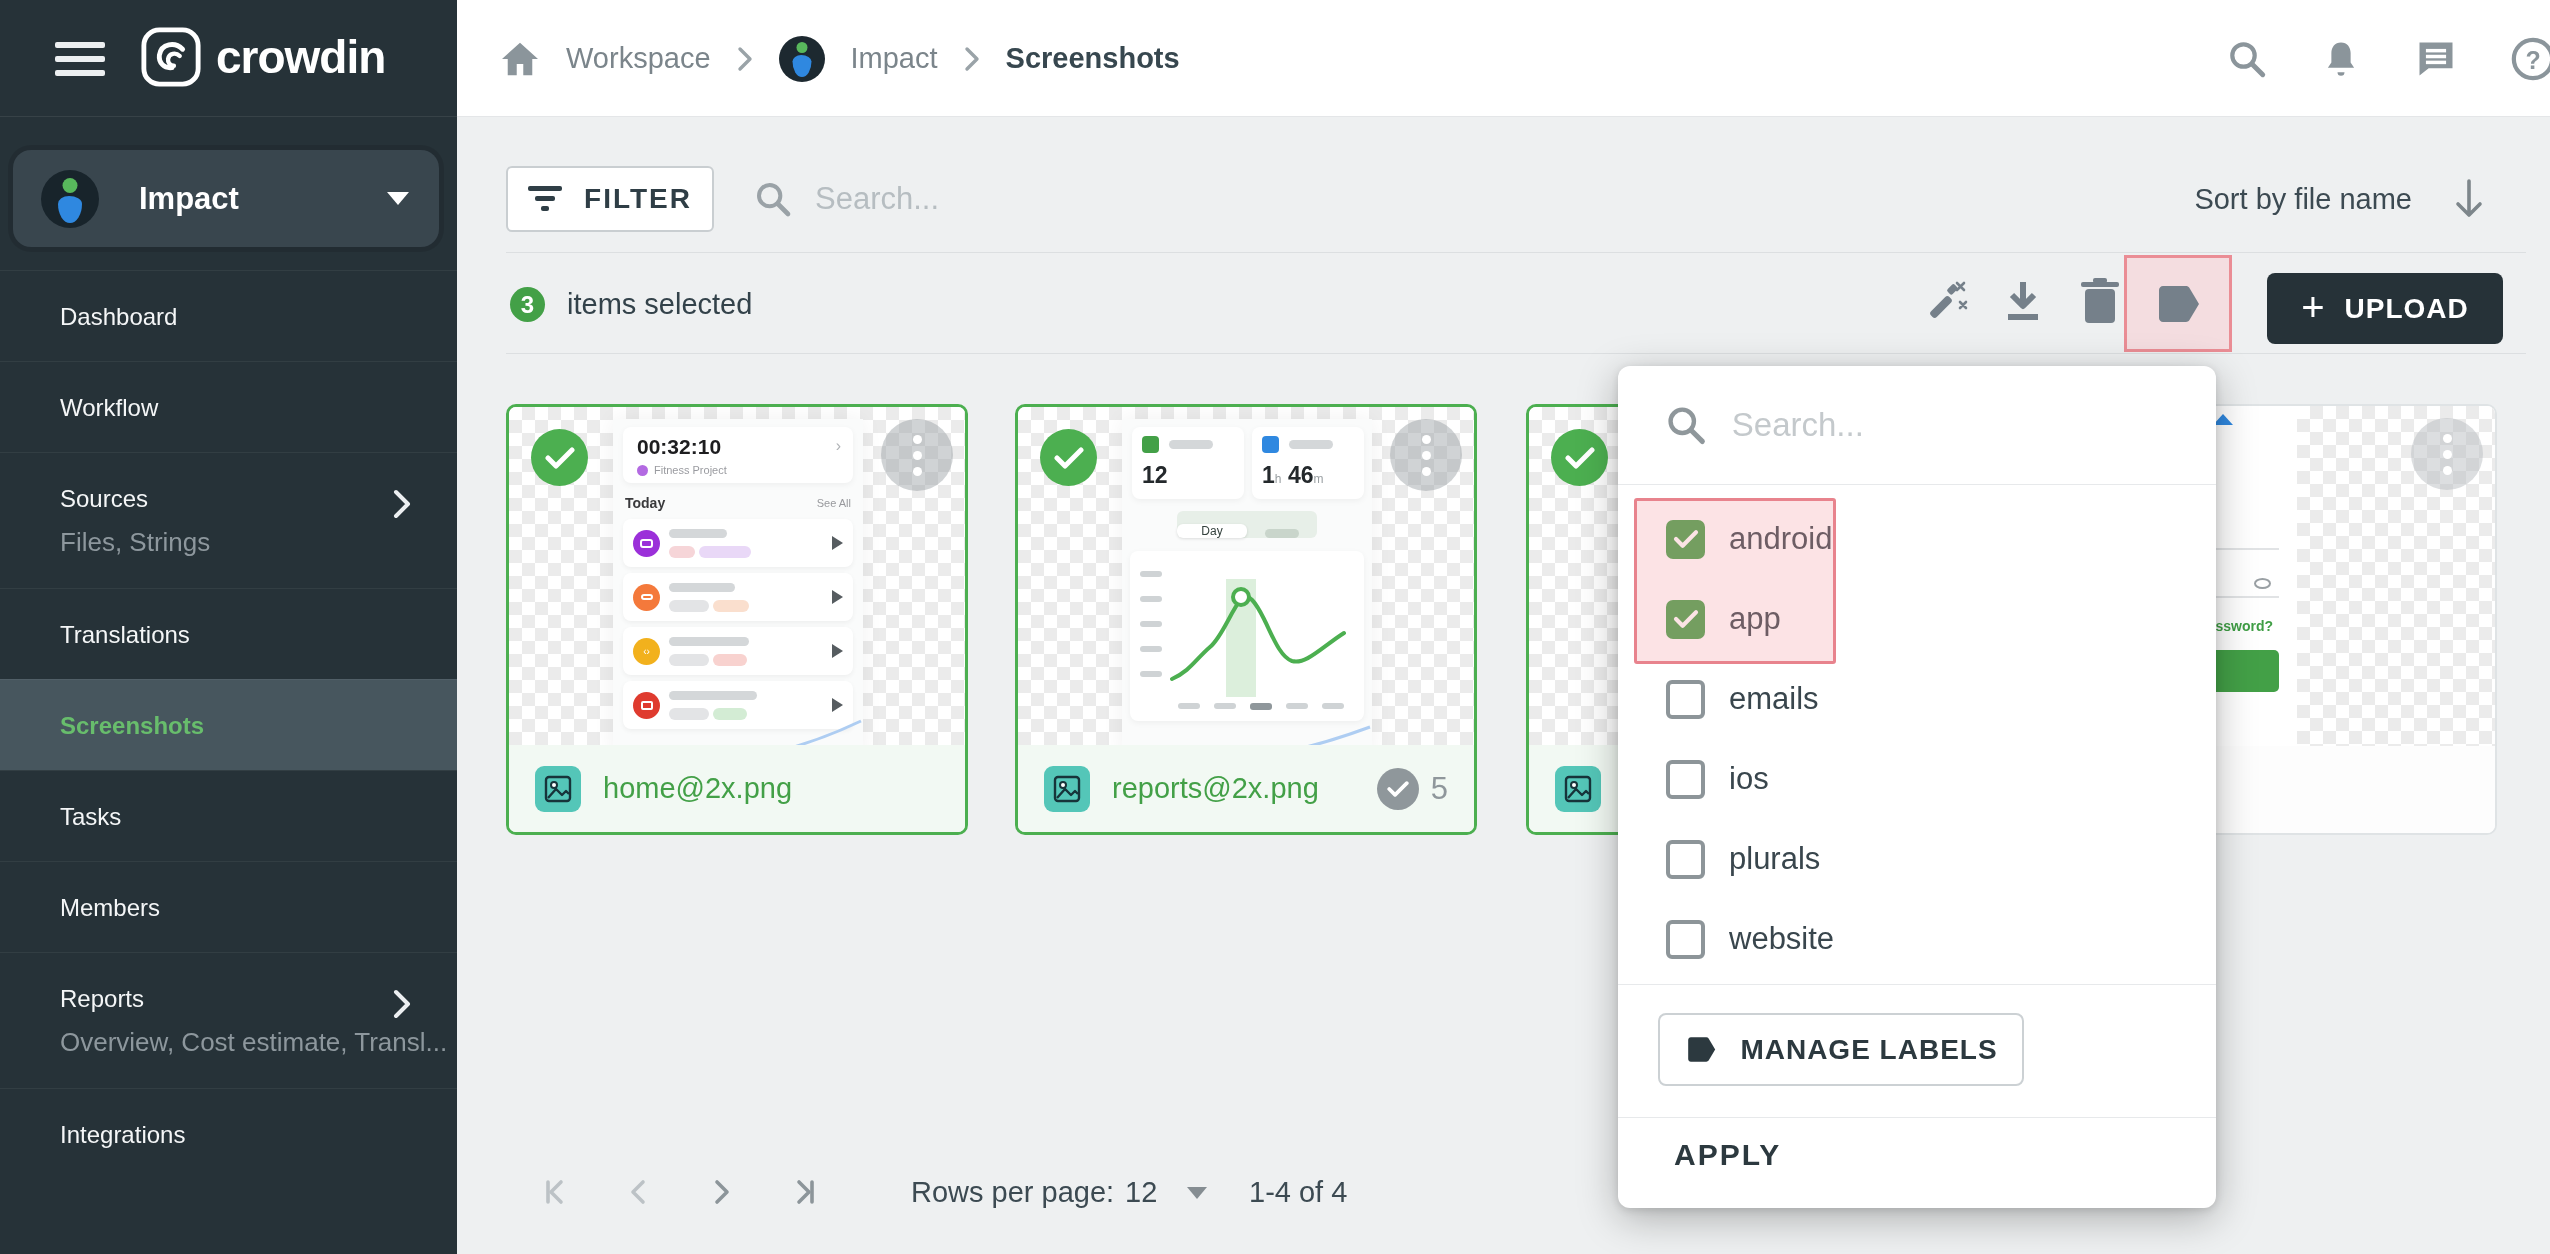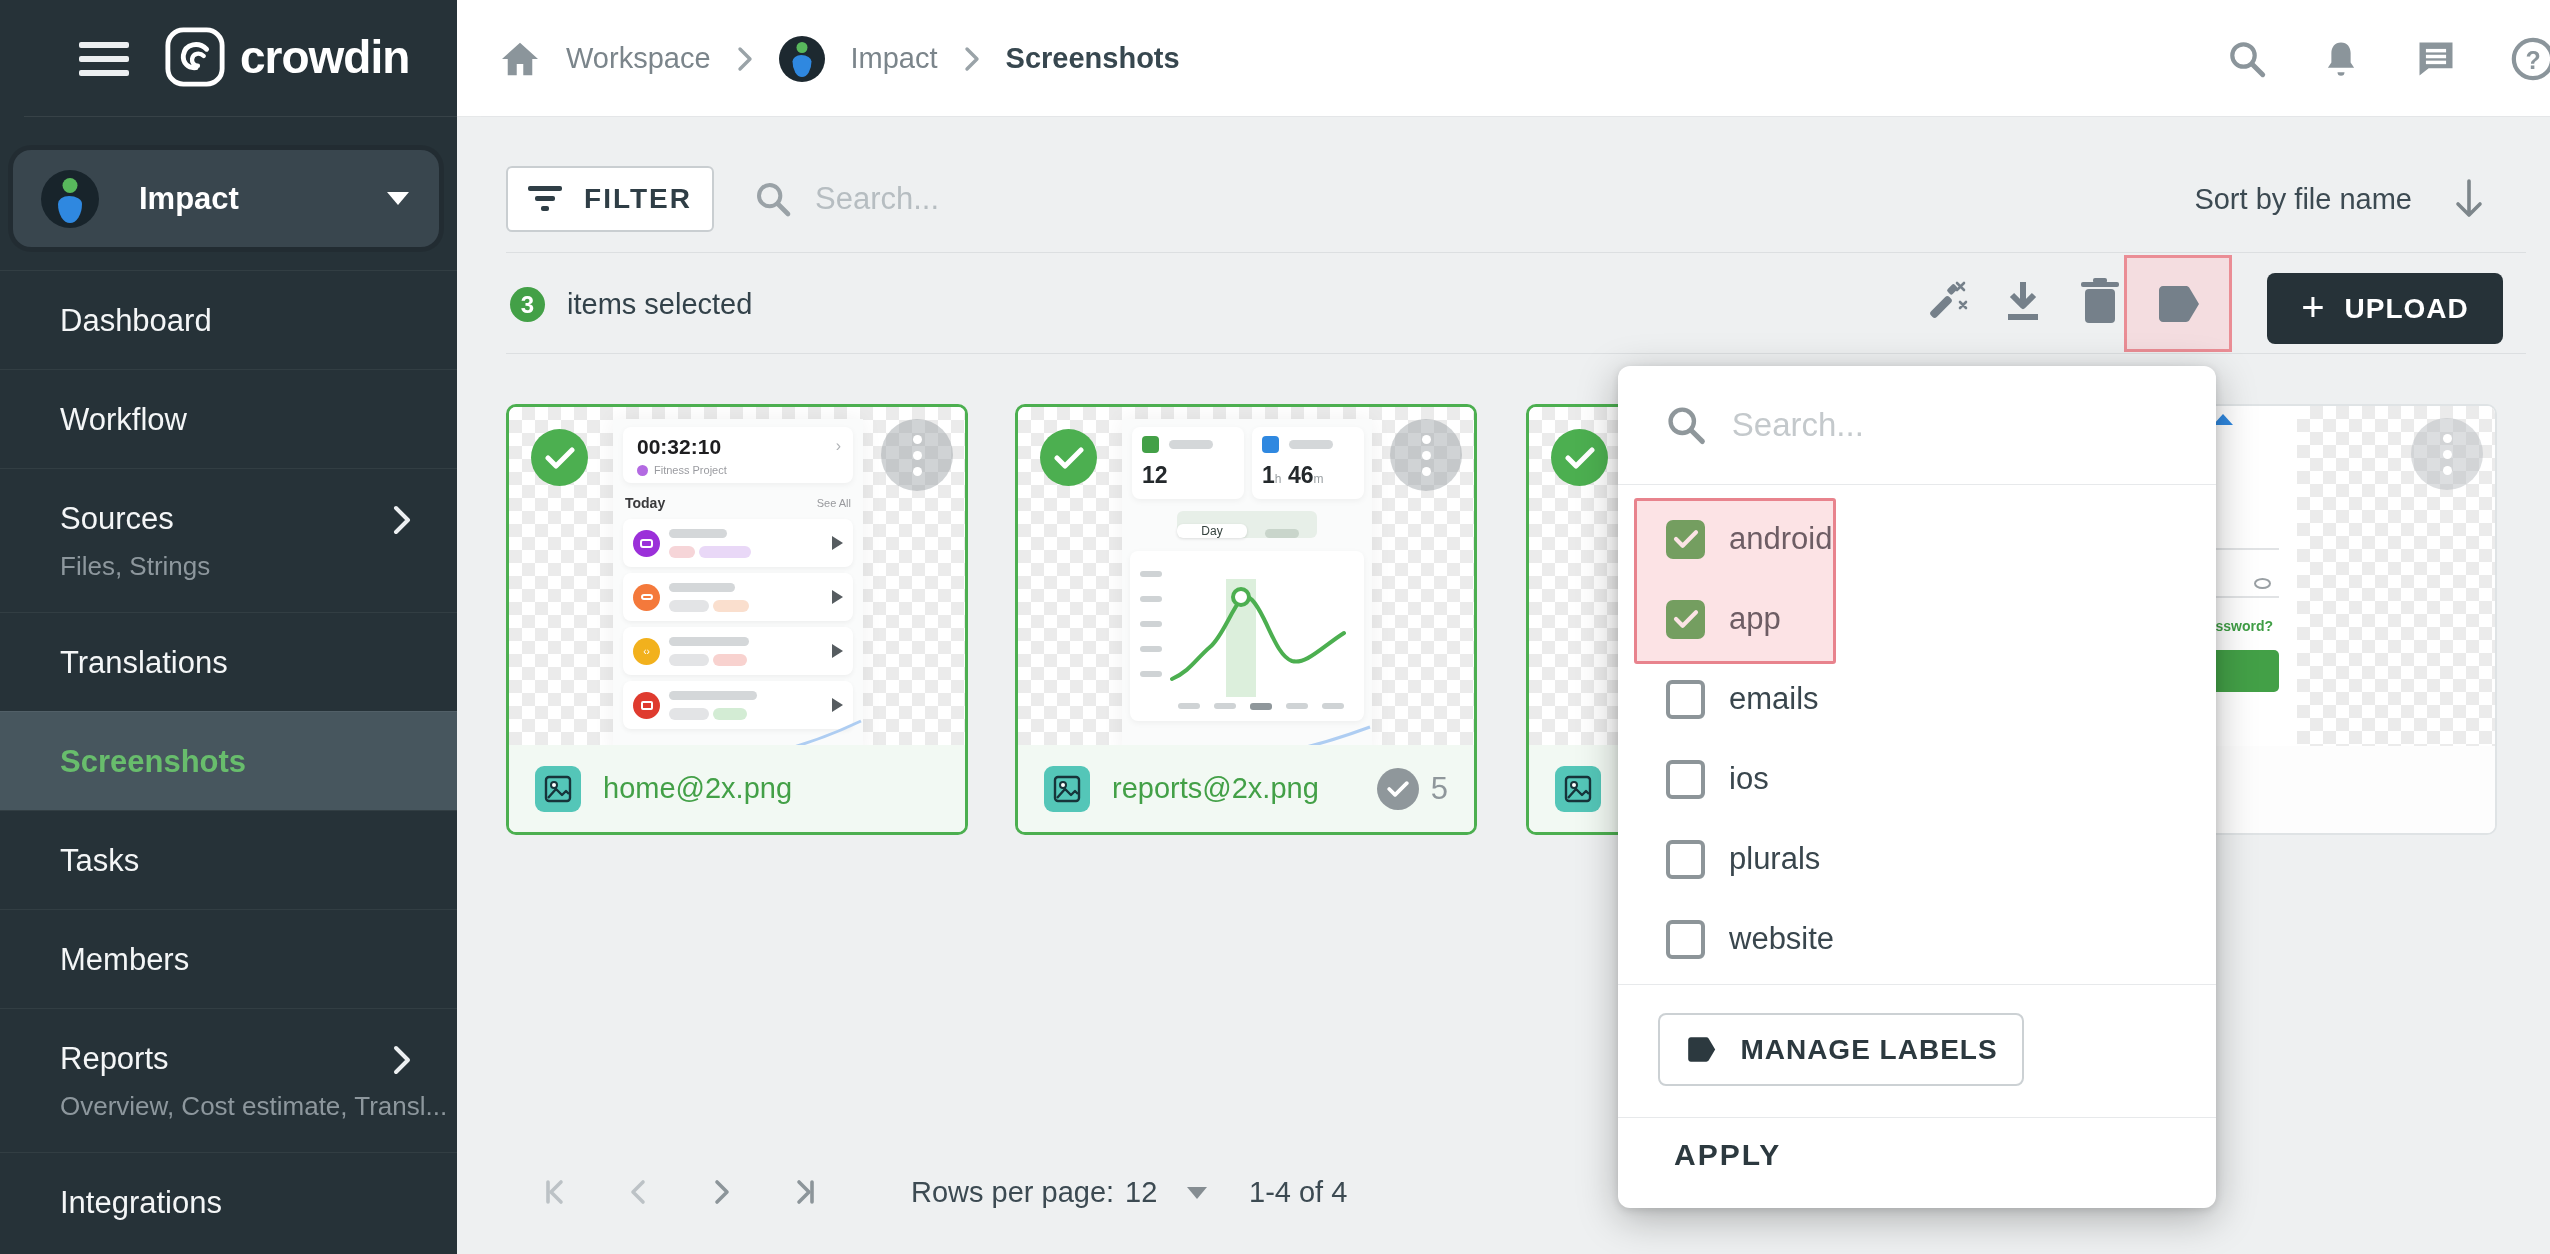--- a/index.html
+++ b/index.html
@@ -2,37 +2,37 @@
 <html><head>
 <meta charset="utf-8">
 <style>
   *{margin:0;padding:0;box-sizing:border-box;}
   html,body{width:2550px;height:1254px;}
   body{font-family:"Liberation Sans","DejaVu Sans",sans-serif;background:#eef0f1;overflow:hidden;}
   .screen{position:relative;width:2550px;height:1254px;}
 
   
   .sidebar{position:absolute;left:0;top:0;width:457px;height:1254px;background:#263238;z-index:5;}
-  .sidebar-top{position:absolute;left:0;top:0;width:457px;height:117px;border-bottom:1px solid rgba(255,255,255,.08);margin-left:24px;}
+  .sidebar-top{position:absolute;left:0;top:0;width:457px;height:117px;border-bottom:1px solid rgba(255,255,255,.08);}
   .hamburger{position:absolute;left:55px;top:42px;width:50px;height:34px;cursor:pointer;}
   .hamburger span{display:block;height:6px;background:#eceff1;border-radius:2px;margin-bottom:8px;}
   .logo{position:absolute;left:140px;top:26px;display:flex;align-items:center;gap:14px;}
   .logo-mark{width:62px;height:62px;}
   .logo-text{color:#fff;font-size:46px;font-weight:700;letter-spacing:-1px;}
 
   .project-selector{position:absolute;left:13px;top:150px;width:426px;height:97px;background:#39464e;border-radius:18px;box-shadow:0 0 0 5px rgba(0,0,0,.10);display:flex;align-items:center;cursor:pointer;}
   .proj-avatar{position:relative;width:58px;height:58px;border-radius:50%;background:#18242b;margin-left:28px;flex:0 0 auto;}
   .proj-avatar .dot{position:absolute;left:50%;top:8px;transform:translateX(-50%);width:15px;height:15px;border-radius:50%;background:#58b85c;}
   .proj-avatar .drop{position:absolute;left:50%;top:26px;transform:translateX(-50%);width:24px;height:27px;background:#2f88e0;border-radius:46% 54% 50% 50%/30% 30% 70% 70%;}
   .proj-name{color:#fff;font-size:31px;font-weight:700;margin-left:40px;}
   .proj-caret{margin-left:auto;margin-right:30px;width:0;height:0;border-left:11px solid transparent;border-right:11px solid transparent;border-top:13px solid #fff;}
 
   .nav{position:absolute;left:0;top:270px;width:457px;}
   .nav-item{position:relative;width:457px;border-top:1px solid rgba(255,255,255,.06);padding:32px 0 30px 60px;cursor:pointer;}
-  .nav-item .lbl{color:#f4f6f7;font-size:31px;font-weight:500;}
+  .nav-item .lbl{color:#f4f6f7;font-size:24px;font-weight:500;}
   .nav-item .sub{color:#8d979d;font-size:26px;margin-top:14px;}
   .nav-item.active{background:#47565e;}
   .nav-item.active .lbl{color:#68bd6c;font-weight:700;}
   .nav-chevron{position:absolute;right:46px;top:36px;}
 
   
   .topbar{position:absolute;left:457px;top:0;width:2259px;height:117px;background:#ffffff;border-bottom:1px solid #e4e6e8;z-index:4;}
   .breadcrumb{position:absolute;left:43px;top:0;height:117px;display:flex;align-items:center;gap:26px;}
   .crumb{font-size:29px;color:#7b858b;cursor:pointer;}
   .crumb.current{color:#37474f;font-weight:700;cursor:default;}

